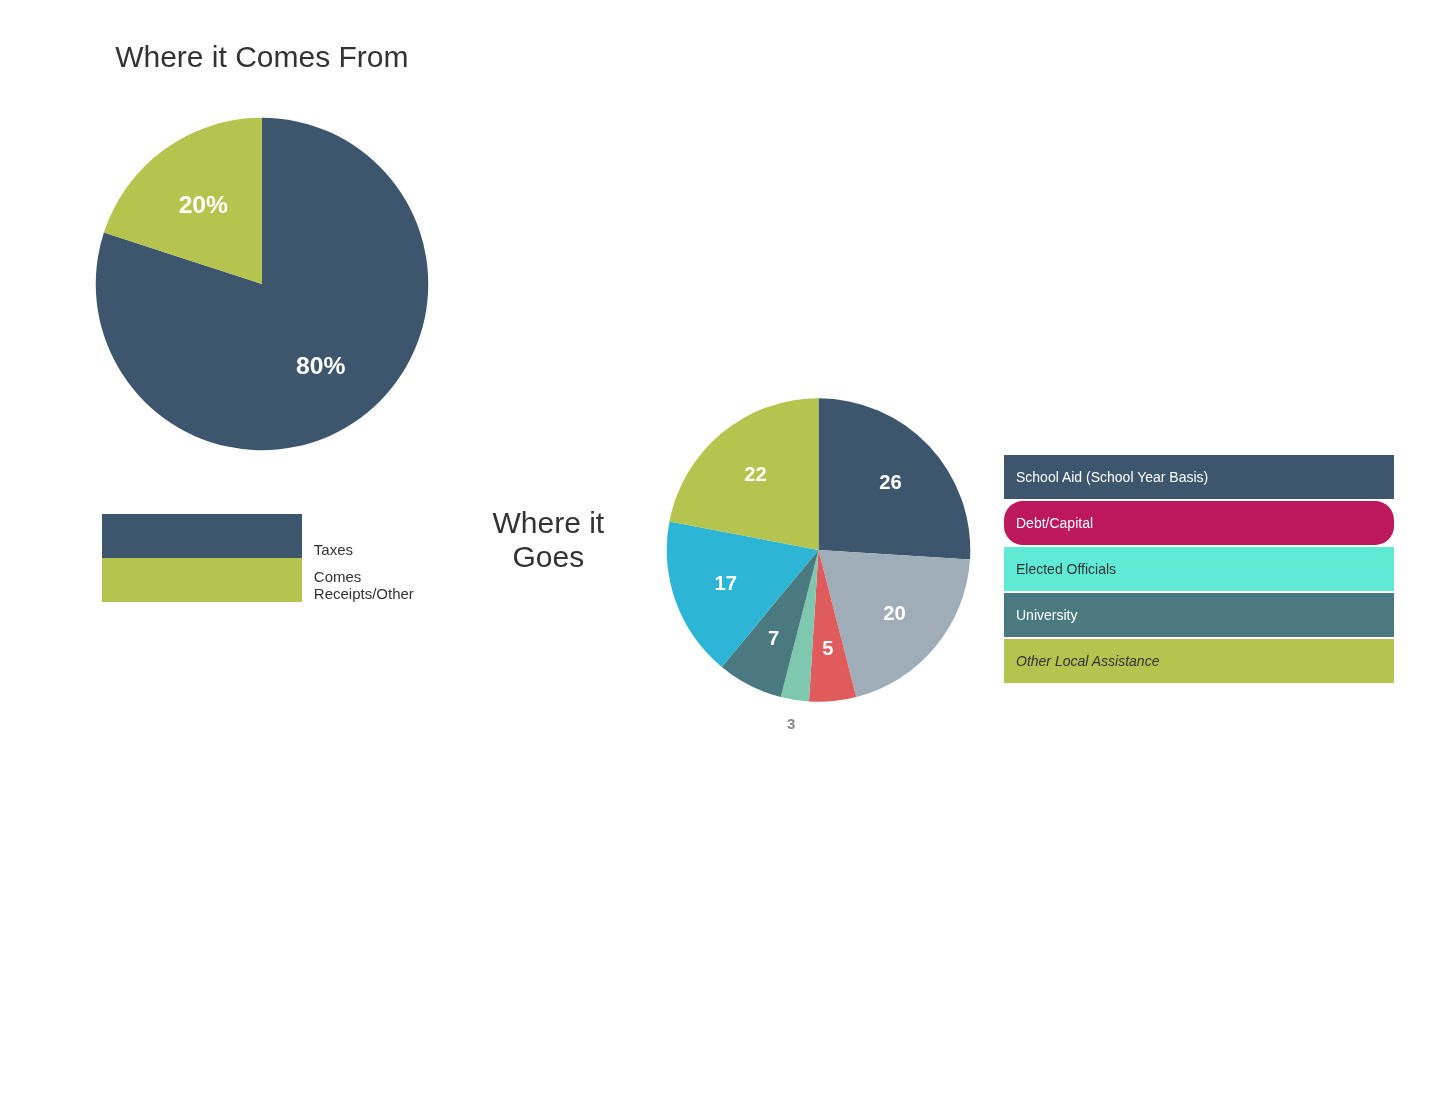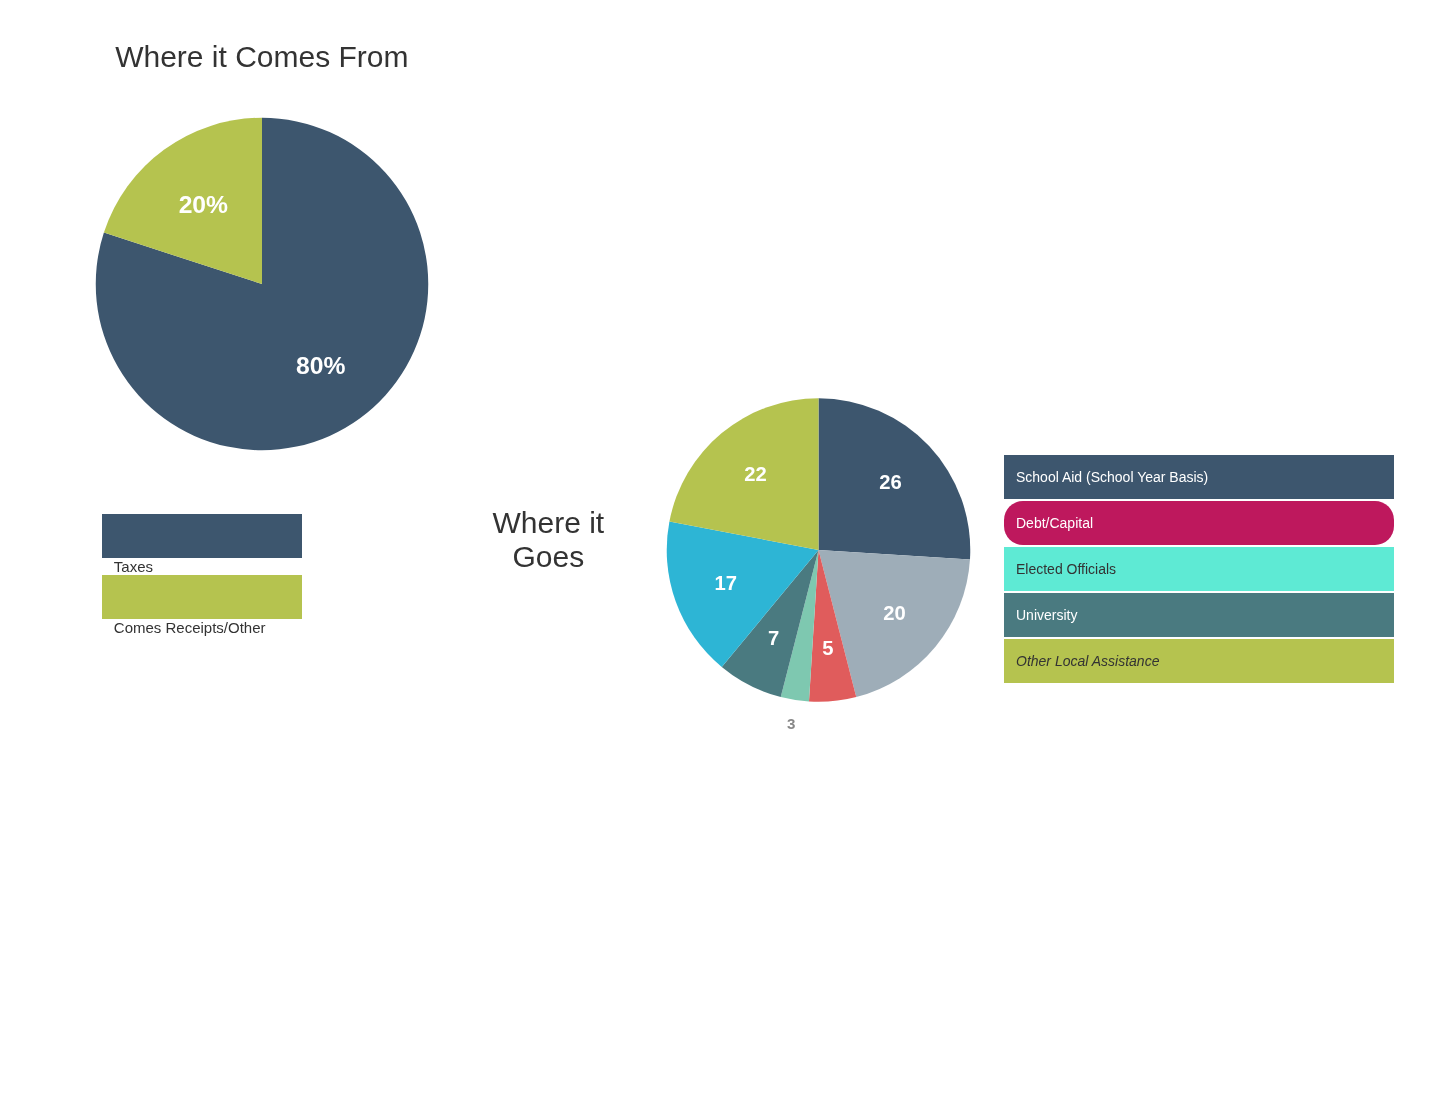--- a/index.html
+++ b/index.html
@@ -42,23 +42,22 @@
     .pie-container svg {
       width: 100%;
       height: 100%;
     }
     .legend-container {
       margin-top: 40px;
       width: 320px;
     }
     .legend-item {
       display: flex;
-      align-items: flex-start;
+      align-items: flex-end;
       margin-bottom: 0;
-      flex-direction: column;
     }
     .legend-color {
       width: 200px;
       height: 44px;
       flex-shrink: 0;
     }
     .legend-label {
       font-size: 15px;
       color: #333;
       padding-left: 12px;

